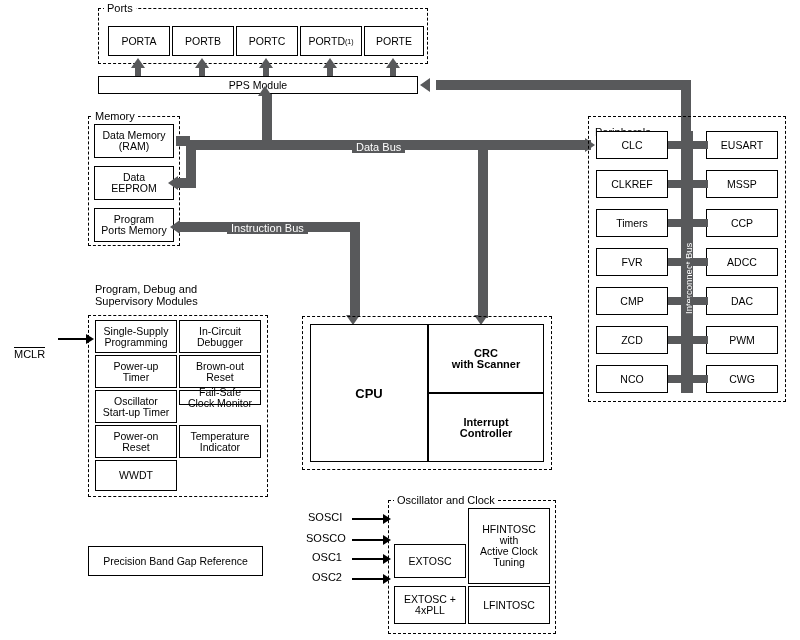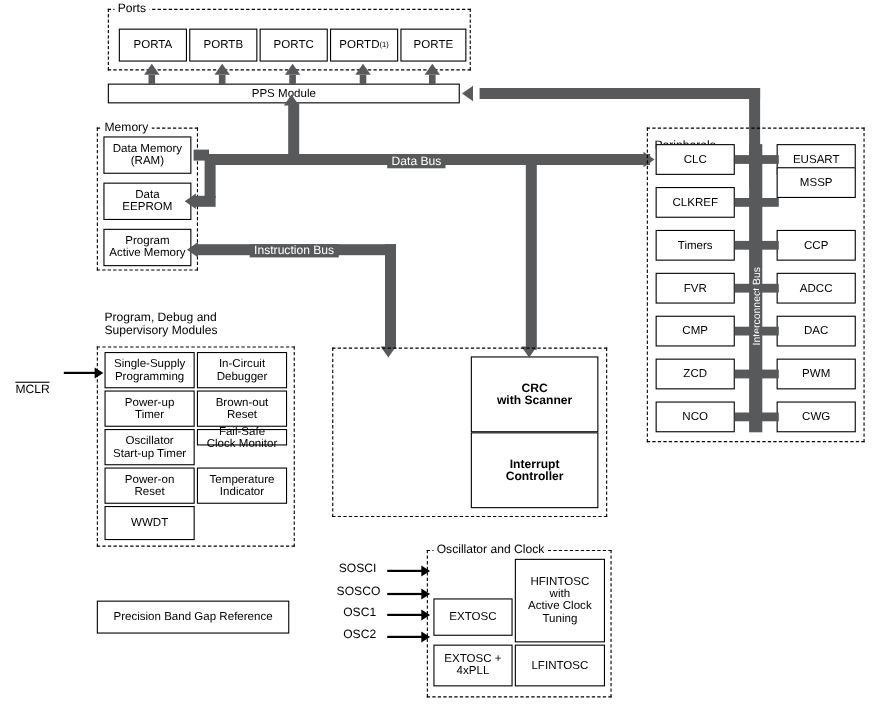--- a/index.html
+++ b/index.html
@@ -173,21 +173,21 @@
   <div class="box" style="left:94px; top:166px; width:80px; height:34px;">
     <span style="white-space:pre-line;">Data
 EEPROM</span>
   </div>
   <div class="box" style="left:94px; top:124px; width:80px; height:34px;">
     <span style="white-space:pre-line;">Data Memory
 (RAM)</span>
   </div>
   <div class="box" style="left:94px; top:208px; width:80px; height:34px;">
     <span style="white-space:pre-line;">Program
-Active Memory</span>
+Ports Memory</span>
   </div>
 
   <div class="bar" style="left:186px; top:140px; width:405px; height:10px;"></div>
   <div class="arrow-r" style="left:585px; top:138px;"></div>
   <div class="txt bus" style="left:352px; top:141px; background:#58595b; color:#fff; padding:0 4px;">Data Bus</div>
 
   <div class="bar" style="left:176px; top:136px; width:14px; height:10px;"></div>
   <div class="bar" style="left:186px; top:150px; width:10px; height:30px;"></div>
   <div class="bar" style="left:176px; top:178px; width:20px; height:10px;"></div>
   <div class="arrow-l" style="left:168px; top:176px;"></div>
@@ -225,21 +225,21 @@
   <div class="box" style="left:596px; top:326px; width:72px; height:28px;">
       <span>ZCD</span>
     </div>
   <div class="box" style="left:596px; top:365px; width:72px; height:28px;">
       <span>NCO</span>
     </div>
 
   <div class="box" style="left:706px; top:131px; width:72px; height:28px;">
       <span>EUSART</span>
     </div>
-  <div class="box" style="left:706px; top:152px; width:72px; height:28px;">
+  <div class="box" style="left:706px; top:170px; width:72px; height:28px;">
       <span>MSSP</span>
     </div>
   <div class="box" style="left:706px; top:209px; width:72px; height:28px;">
       <span>CCP</span>
     </div>
   <div class="box" style="left:706px; top:248px; width:72px; height:28px;">
       <span>ADCC</span>
     </div>
   <div class="box" style="left:706px; top:287px; width:72px; height:28px;">
       <span>DAC</span>
@@ -314,20 +314,23 @@
     <span class="overline">MCLR</span>
   </div>
   <div class="thinline" style="left:58px; top:338px; width:30px; height:2px;"></div>
   <div class="arrow-r-sm" style="left:86px; top:334px;"></div>
 
   <div class="box" style="left:88px; top:546px; width:175px; height:30px; font-size:10.5px;">
     <span>Precision Band Gap Reference</span>
   </div>
 
   <div class="group" style="left:302px; top:316px; width:250px; height:154px;"></div>
+  <div class="box big" style="left:310px; top:324px; width:118px; height:138px;">
+    <span>CPU</span>
+  </div>
   <div class="box med" style="left:428px; top:324px; width:116px; height:69px;">
     <span style="white-space:pre-line;">CRC
 with Scanner</span>
   </div>
   <div class="box med" style="left:428px; top:393px; width:116px; height:69px;">
     <span style="white-space:pre-line;">Interrupt
 Controller</span>
   </div>
 
   <div class="group" style="left:388px; top:500px; width:168px; height:134px;"></div>

